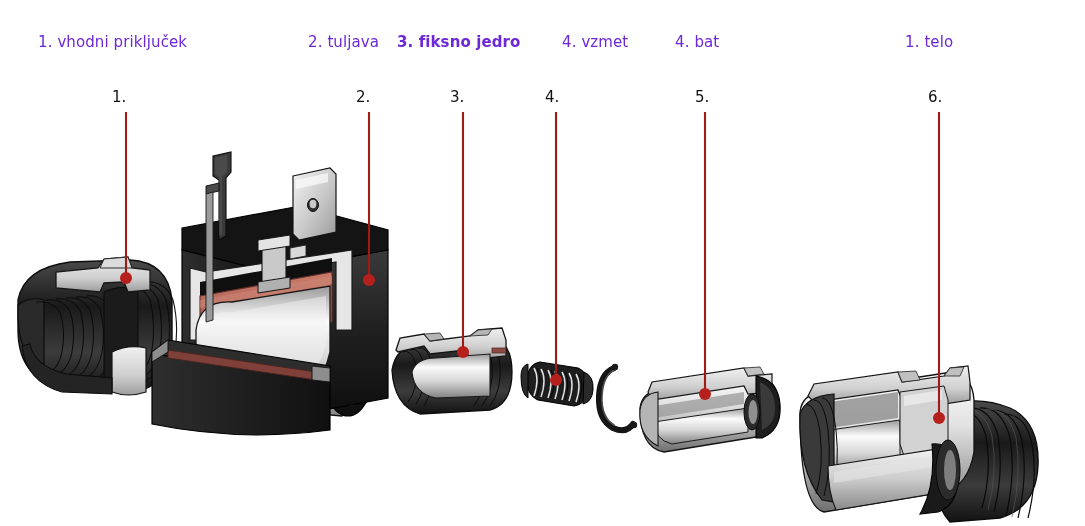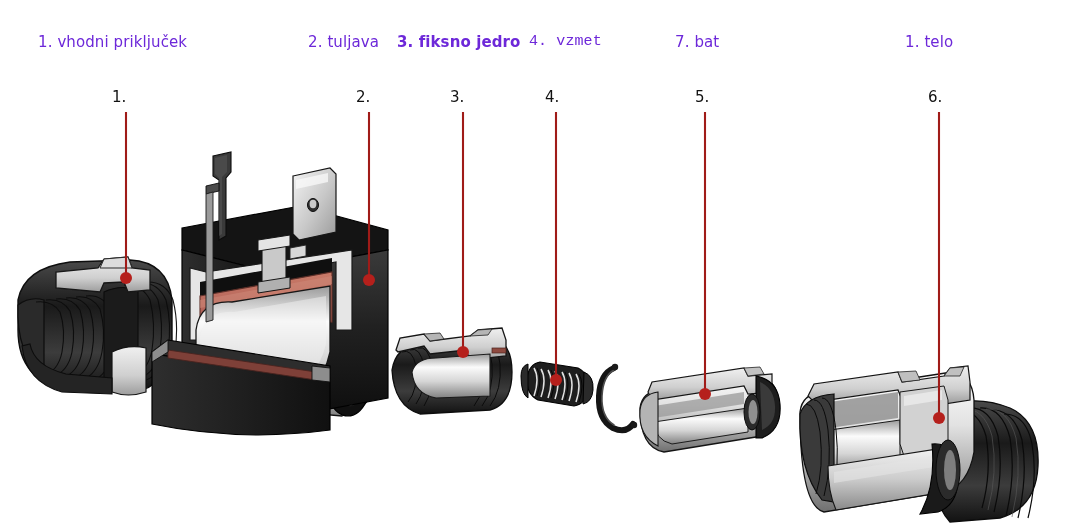--- a/index.html
+++ b/index.html
@@ -291,22 +291,22 @@
         <circle cx="556" cy="380" r="6"></circle>
         <circle cx="705" cy="394" r="6"></circle>
         <circle cx="939" cy="418" r="6"></circle>
       </g>
     </g>
   </svg>
 
   <div class="toplabel" style="left:38px;top:33px;">1. vhodni priključek</div>
   <div class="toplabel" style="left:308px;top:33px;">2. tuljava</div>
   <div class="toplabel" style="left:397px;top:33px;font-weight:bold;">3. fiksno jedro</div>
-  <div class="toplabel" style="left:529px;top:33px;font-family:Liberation Mono, monospace;">4. vzmet</div>
-  <div class="toplabel" style="left:675px;top:33px;">7. bat</div>
+  <div class="toplabel" style="left:562px;top:33px;">4. vzmet</div>
+  <div class="toplabel" style="left:675px;top:33px;">4. bat</div>
   <div class="toplabel" style="left:905px;top:33px;">1. telo</div>
 
   <div class="callout" style="left:112px;top:88px;">1.</div>
   <div class="callout" style="left:356px;top:88px;">2.</div>
   <div class="callout" style="left:450px;top:88px;">3.</div>
   <div class="callout" style="left:545px;top:88px;">4.</div>
   <div class="callout" style="left:695px;top:88px;">5.</div>
   <div class="callout" style="left:928px;top:88px;">6.</div>
 
 </div>

